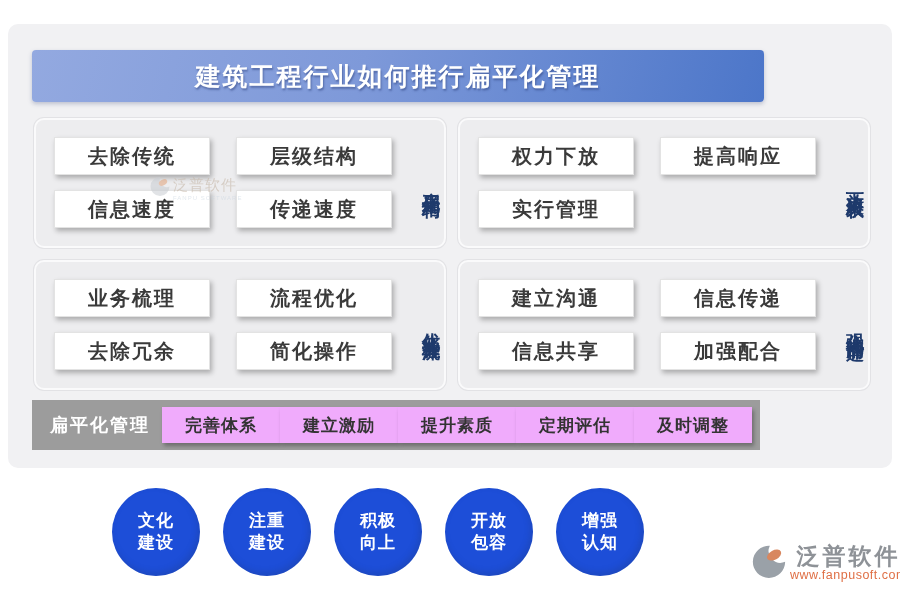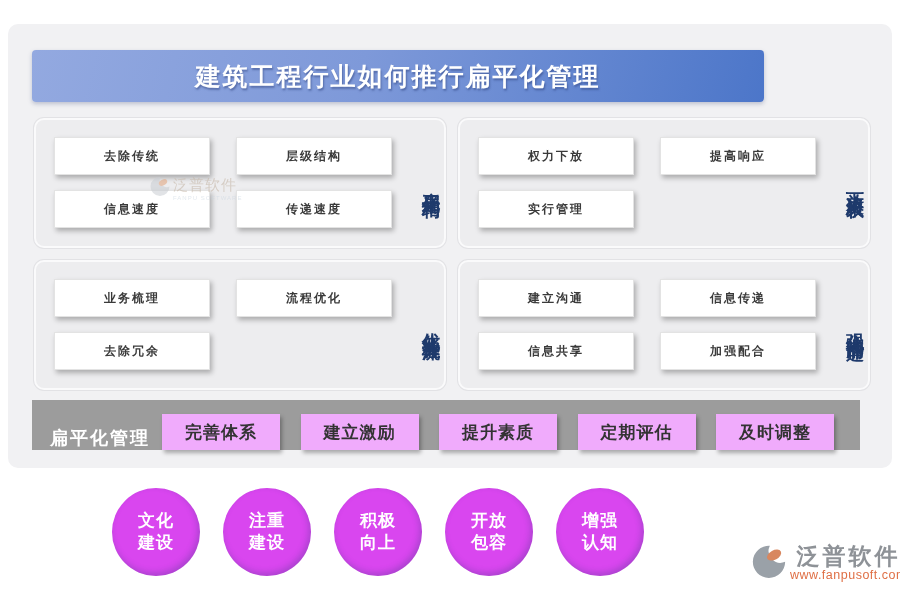--- a/index.html
+++ b/index.html
@@ -36,51 +36,51 @@
   .q-br{left:458px;top:260px;}
   .quad .grid{
     position:absolute;left:18px;top:17px;
     display:grid;grid-template-columns:156px 156px;grid-template-rows:38px 38px;
     column-gap:26px;row-gap:15px;
   }
   .wbtn{
     background:#ffffff;border:1px solid #e3e3e3;
     box-shadow:2px 3px 5px rgba(0,0,0,0.28);
     display:flex;align-items:center;justify-content:center;
-    font-size:12px;font-weight:bold;color:#3a3a3a;letter-spacing:2px;
+    font-size:20px;font-weight:bold;color:#3a3a3a;letter-spacing:2px;
   }
   .vlabel{
     position:absolute;right:4px;top:50%;transform:translateY(-50%);
     writing-mode:vertical-rl;text-orientation:upright;
     color:#1e3a6c;font-weight:bold;font-size:18px;letter-spacing:2px;
     line-height:1;
   }
   
   .gbar{
-    position:absolute;left:32px;top:400px;width:828px;height:50px;
-    background:#9c9c9c;display:flex;align-items:flex-end;box-sizing:border-box;
+    position:absolute;left:32px;top:400px;width:728px;height:50px;
+    background:#9c9c9c;display:flex;align-items:center;box-sizing:border-box;
     padding:0 26px 0 18px;
   }
   .gbar-label{
     color:#ffffff;font-weight:bold;font-size:18px;letter-spacing:2px;
     flex:0 0 112px;
   }
   .gbar-buttons{flex:1;display:flex;justify-content:space-between;}
   .gbtn{
     width:118px;height:36px;background:#f0abfc;
     box-shadow:2px 3px 4px rgba(0,0,0,0.3);
     display:flex;align-items:center;justify-content:center;
     font-weight:bold;font-size:17px;color:#333333;letter-spacing:1px;
   }
   
   .circles{
     position:absolute;left:112px;top:488px;display:flex;gap:23px;
   }
   .circle{
-    width:88px;height:88px;border-radius:50%;background:#d946ef;
+    width:88px;height:88px;border-radius:50%;background:#1d4ed8;
     color:#ffffff;font-weight:bold;font-size:17px;letter-spacing:1px;
     display:flex;align-items:center;justify-content:center;text-align:center;
     white-space:pre-line;line-height:1.3;
     box-shadow:inset -2px -3px 6px rgba(30,55,110,0.25);
   }
   
   .wm{
     position:absolute;left:150px;top:176px;z-index:5;opacity:0.55;
     display:flex;align-items:flex-start;gap:3px;pointer-events:none;
   }
@@ -121,20 +121,21 @@
     <div class="wbtn">实行管理</div>
   </div>
   <div class="vlabel">下放决策权</div>
 </div>
 
 <div class="quad q-bl">
   <div class="grid">
     <div class="wbtn">业务梳理</div>
     <div class="wbtn">流程优化</div>
     <div class="wbtn">去除冗余</div>
+    <div class="wbtn">简化操作</div>
   </div>
   <div class="vlabel">优化业务流程</div>
 </div>
 
 <div class="quad q-br">
   <div class="grid">
     <div class="wbtn">建立沟通</div>
     <div class="wbtn">信息传递</div>
     <div class="wbtn">信息共享</div>
     <div class="wbtn">加强配合</div>

